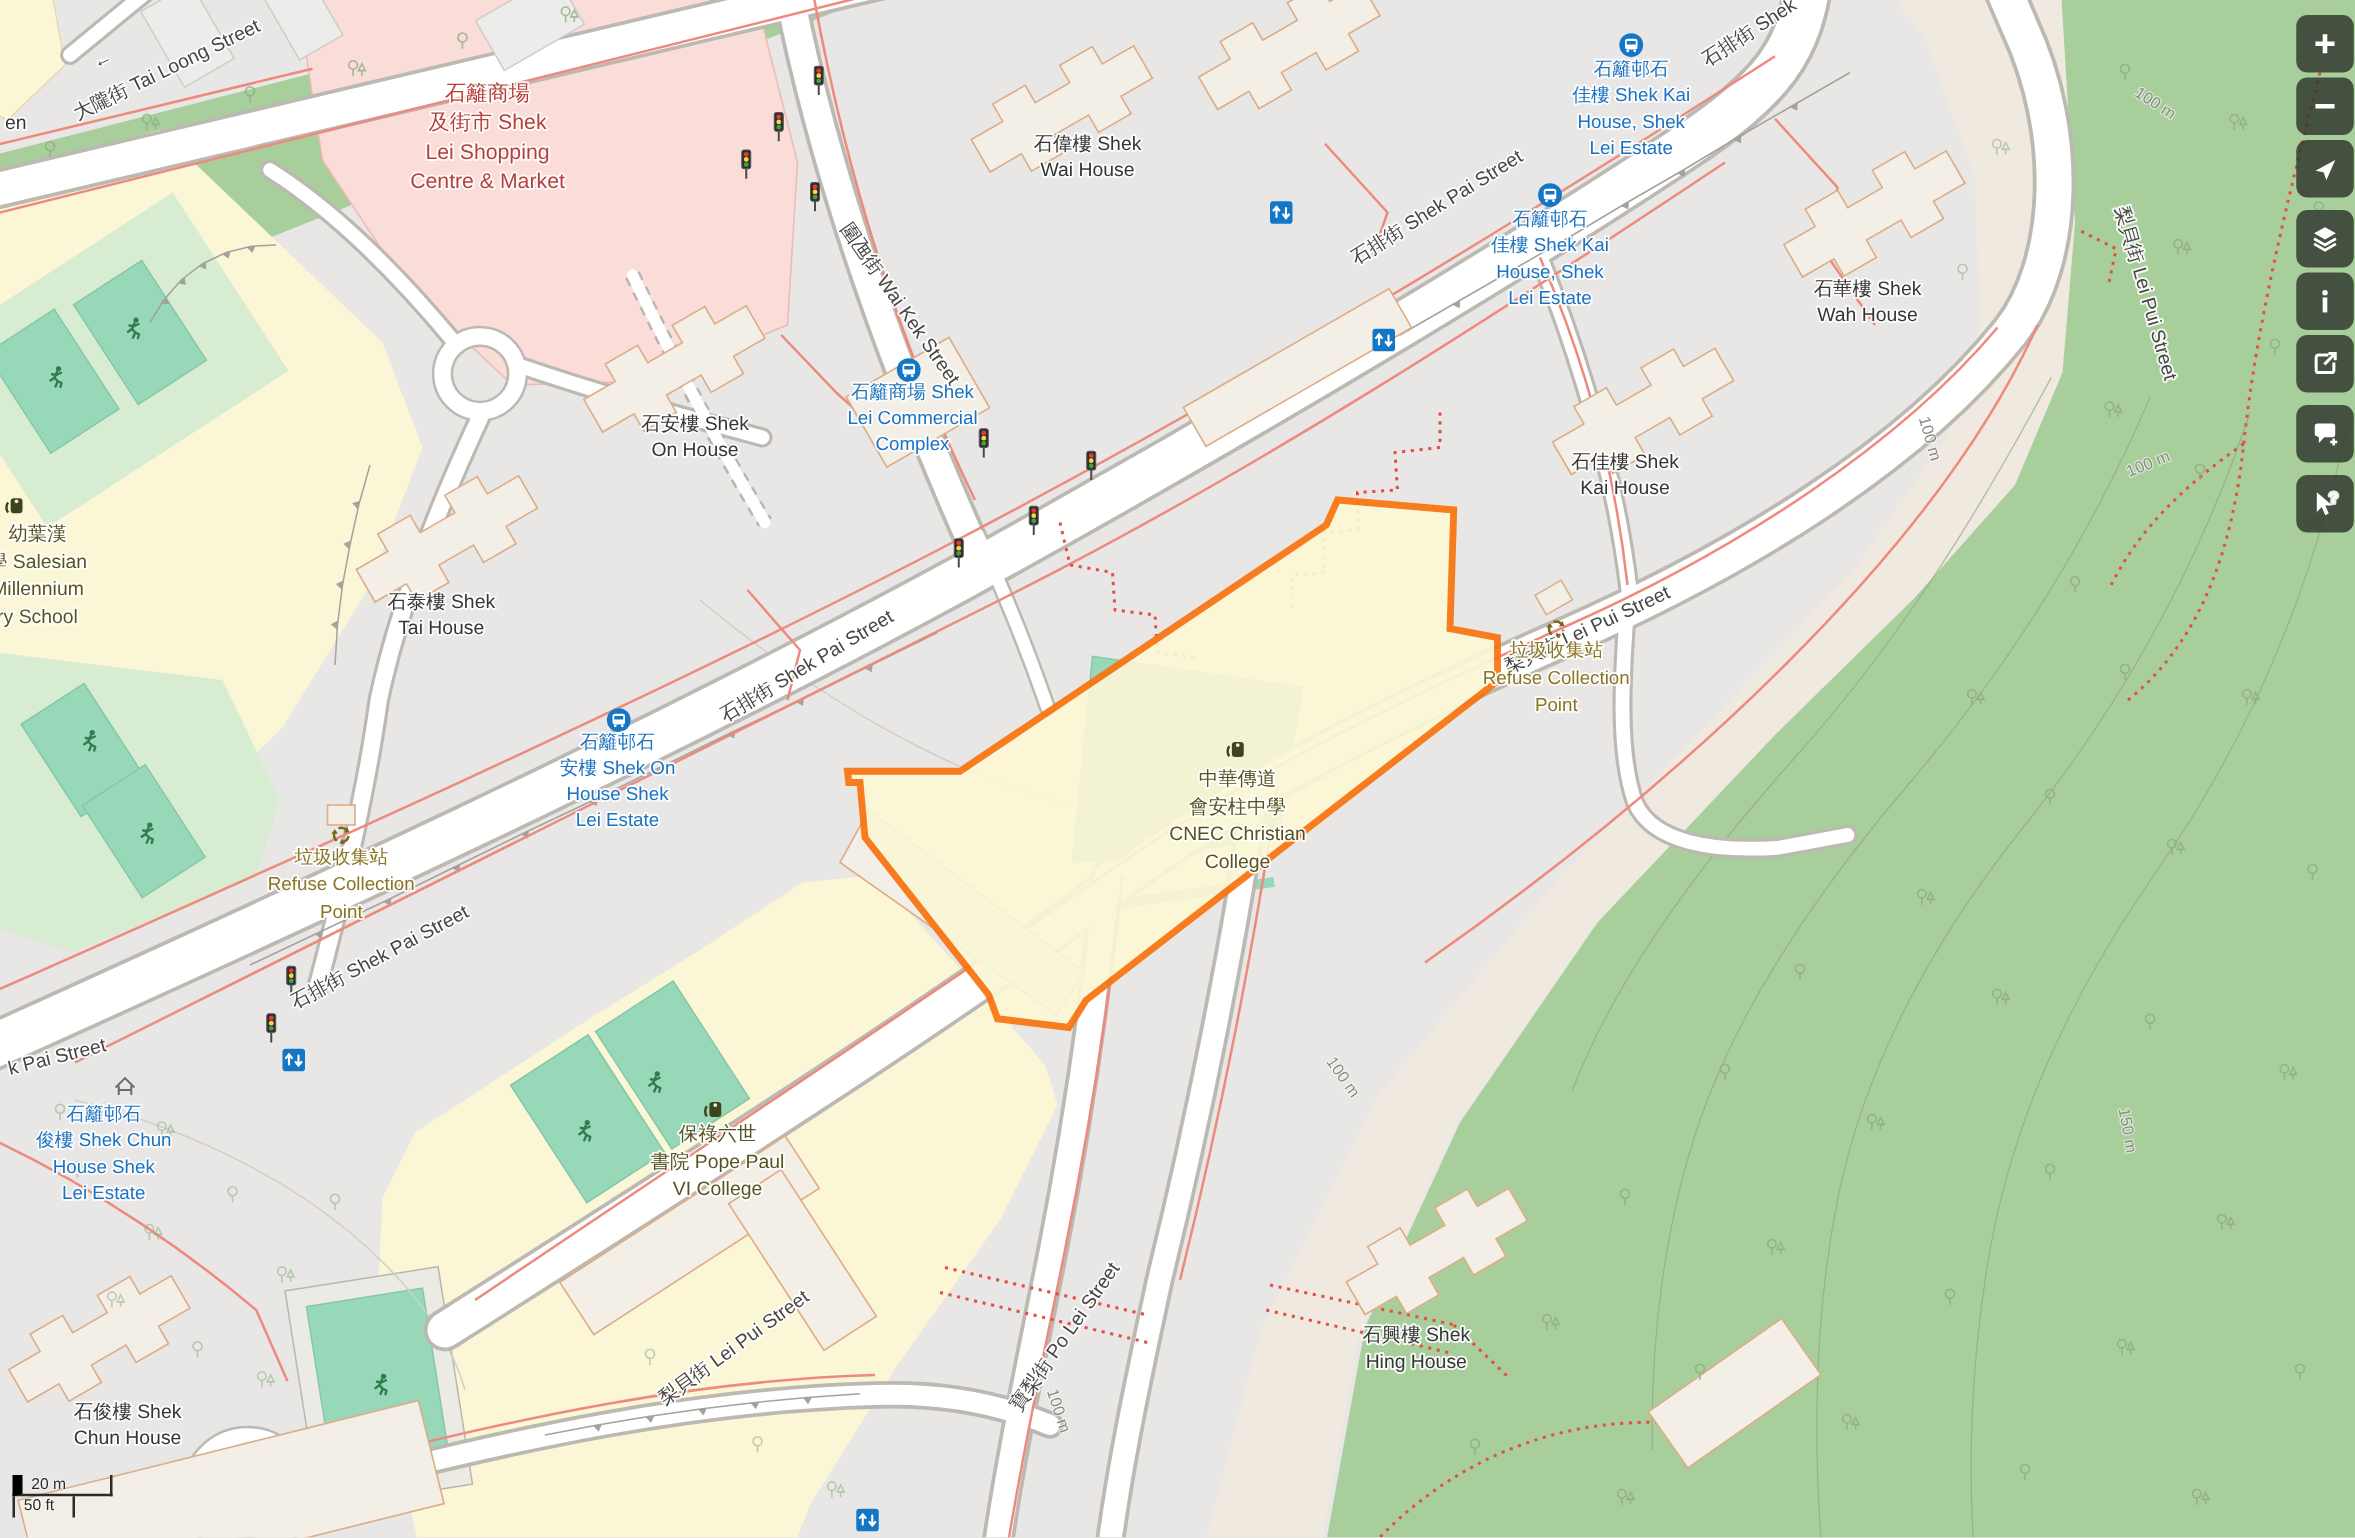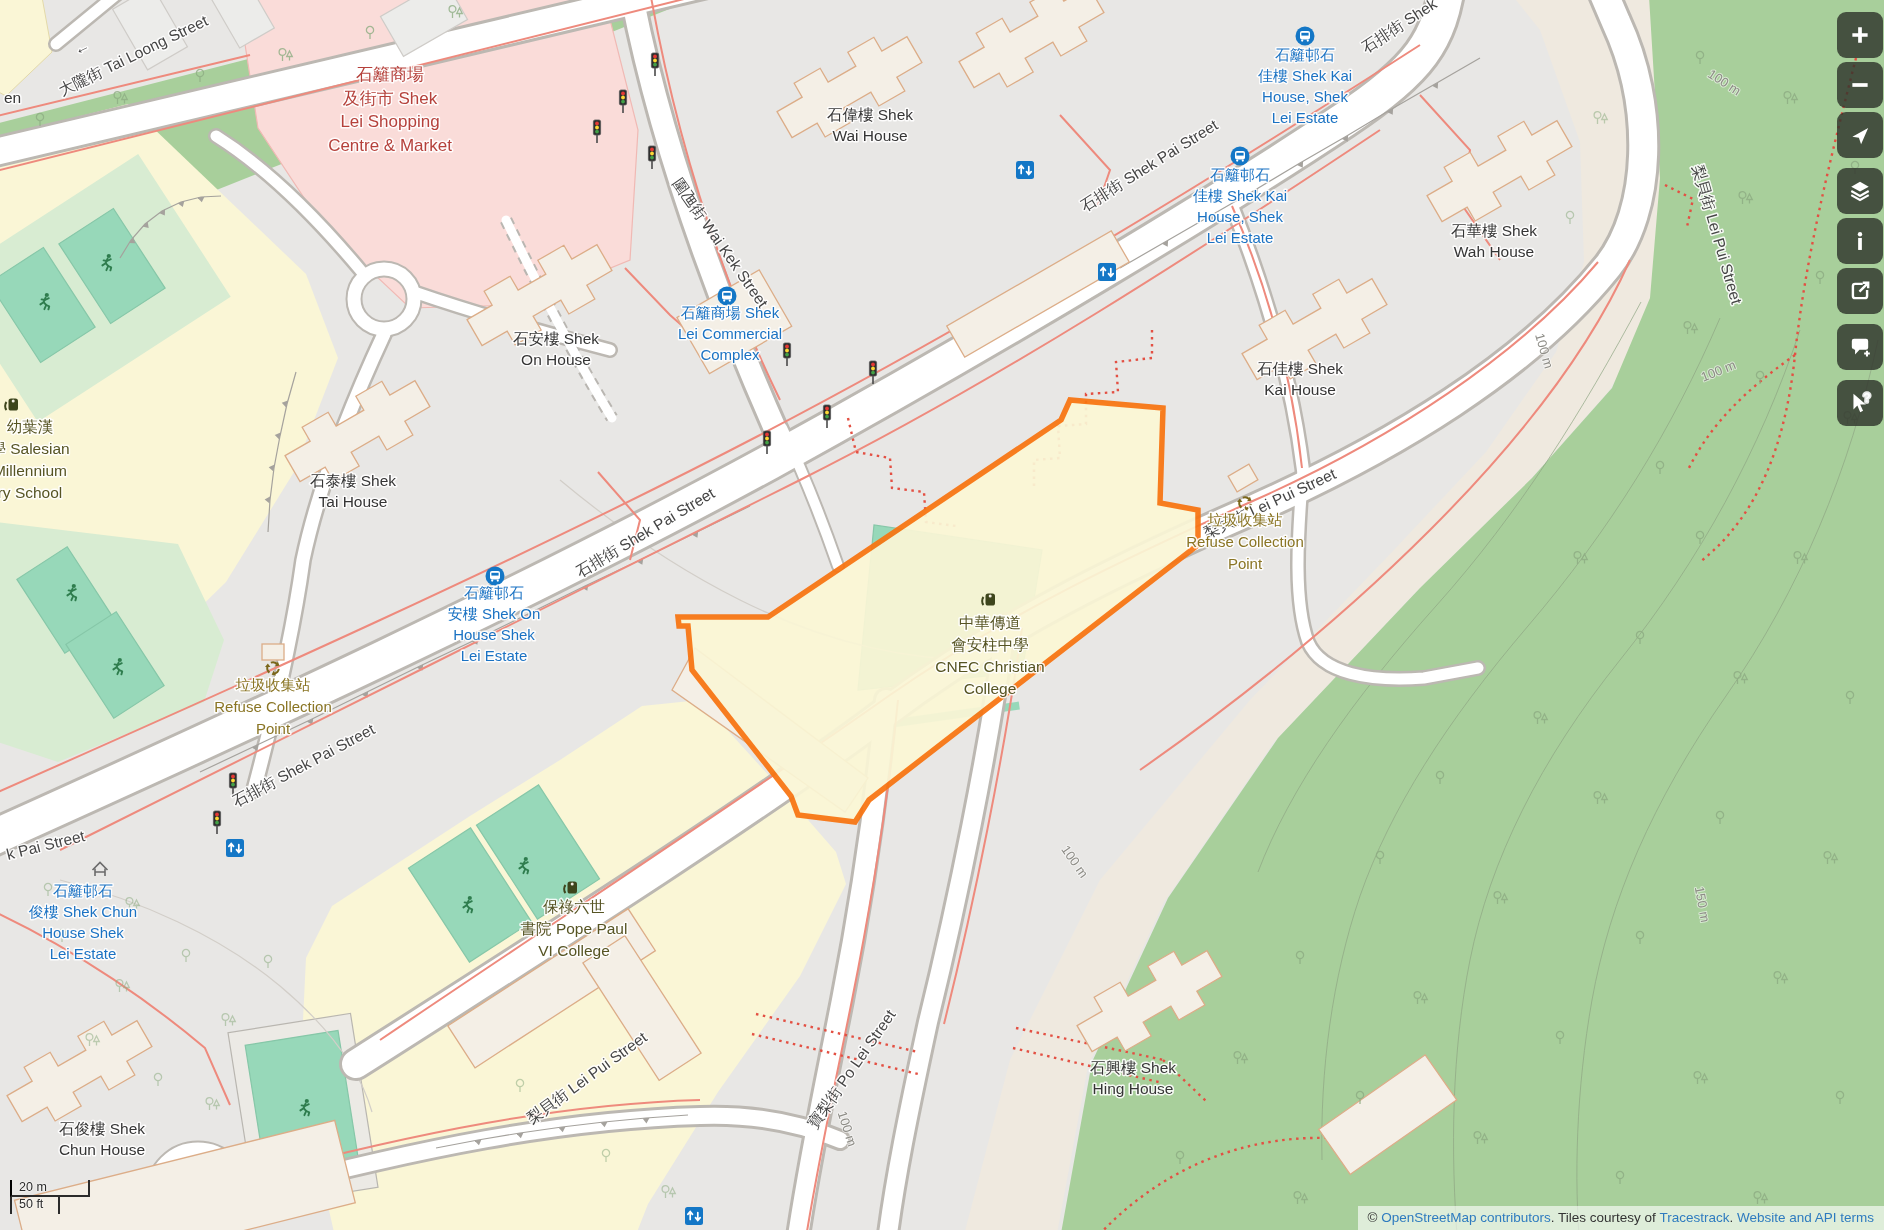--- a/index.html
+++ b/index.html
@@ -23,21 +23,21 @@
   .ctr-g{fill:none;stroke:#d2cec8;stroke-width:1.2px;}
   .bldg{fill:#f4efe6;stroke:#dcad88;stroke-width:1.3px;}
   .bldg2{fill:#ececea;stroke:#cfccc8;stroke-width:1.2px;}
   .pitch{fill:#97d8b9;stroke:#86c7a8;stroke-width:1.2px;}
   .grass{fill:#d8ecd2;}
   
   .ctl{position:absolute;left:1837px;width:46px;height:46px;background:rgba(48,52,44,.82);border-radius:9px;display:flex;align-items:center;justify-content:center;cursor:pointer;}
   .ctl svg{display:block;}
   
   #scalebar{position:absolute;left:10px;top:1180px;color:#2b2b2b;font-size:12.5px;line-height:15px;text-shadow:0 0 2px #fff,0 0 2px #fff;}
-  #scalebar .m{width:80px;height:17px;border-left:2px solid #000000;border-bottom:2px solid #2b2b2b;border-right:2px solid #2b2b2b;padding:0 0 0 7px;box-sizing:border-box;}
+  #scalebar .m{width:80px;height:17px;border-left:8px solid #000000;border-bottom:2px solid #2b2b2b;border-right:2px solid #2b2b2b;padding:0 0 0 7px;box-sizing:border-box;}
   #scalebar .ft{width:50px;height:17px;border-left:2px solid #2b2b2b;border-right:2px solid #2b2b2b;padding:0 0 0 7px;box-sizing:border-box;}
   
   #attribution{position:absolute;right:0;bottom:0;background:rgba(255,255,255,.62);padding:4px 10px 5px 10px;font-size:13.5px;color:#333;white-space:nowrap;}
   #attribution a{color:#2e7bbf;text-decoration:none;cursor:pointer;}
 </style>
 </head>
 <body>
 
 <div id="stage">
 <svg id="mapsvg" width="1884" height="1230" viewBox="0 0 1884 1230">
@@ -553,14 +553,13 @@
           <use href="#ui-query"></use>
         </svg>
       </div>
     </div>
 
 <div id="scalebar">
   <div class="m">20 m</div>
   <div class="ft">50 ft</div>
 </div>
 
-<div id="attribution"><span>© </span><a>OpenStreetMap contributors</a><span>. Tiles courtesy of </span><a>Tracestrack</a><span>. </span><a>Website and API terms</a></div>
 </div>
 
 </body></html>

